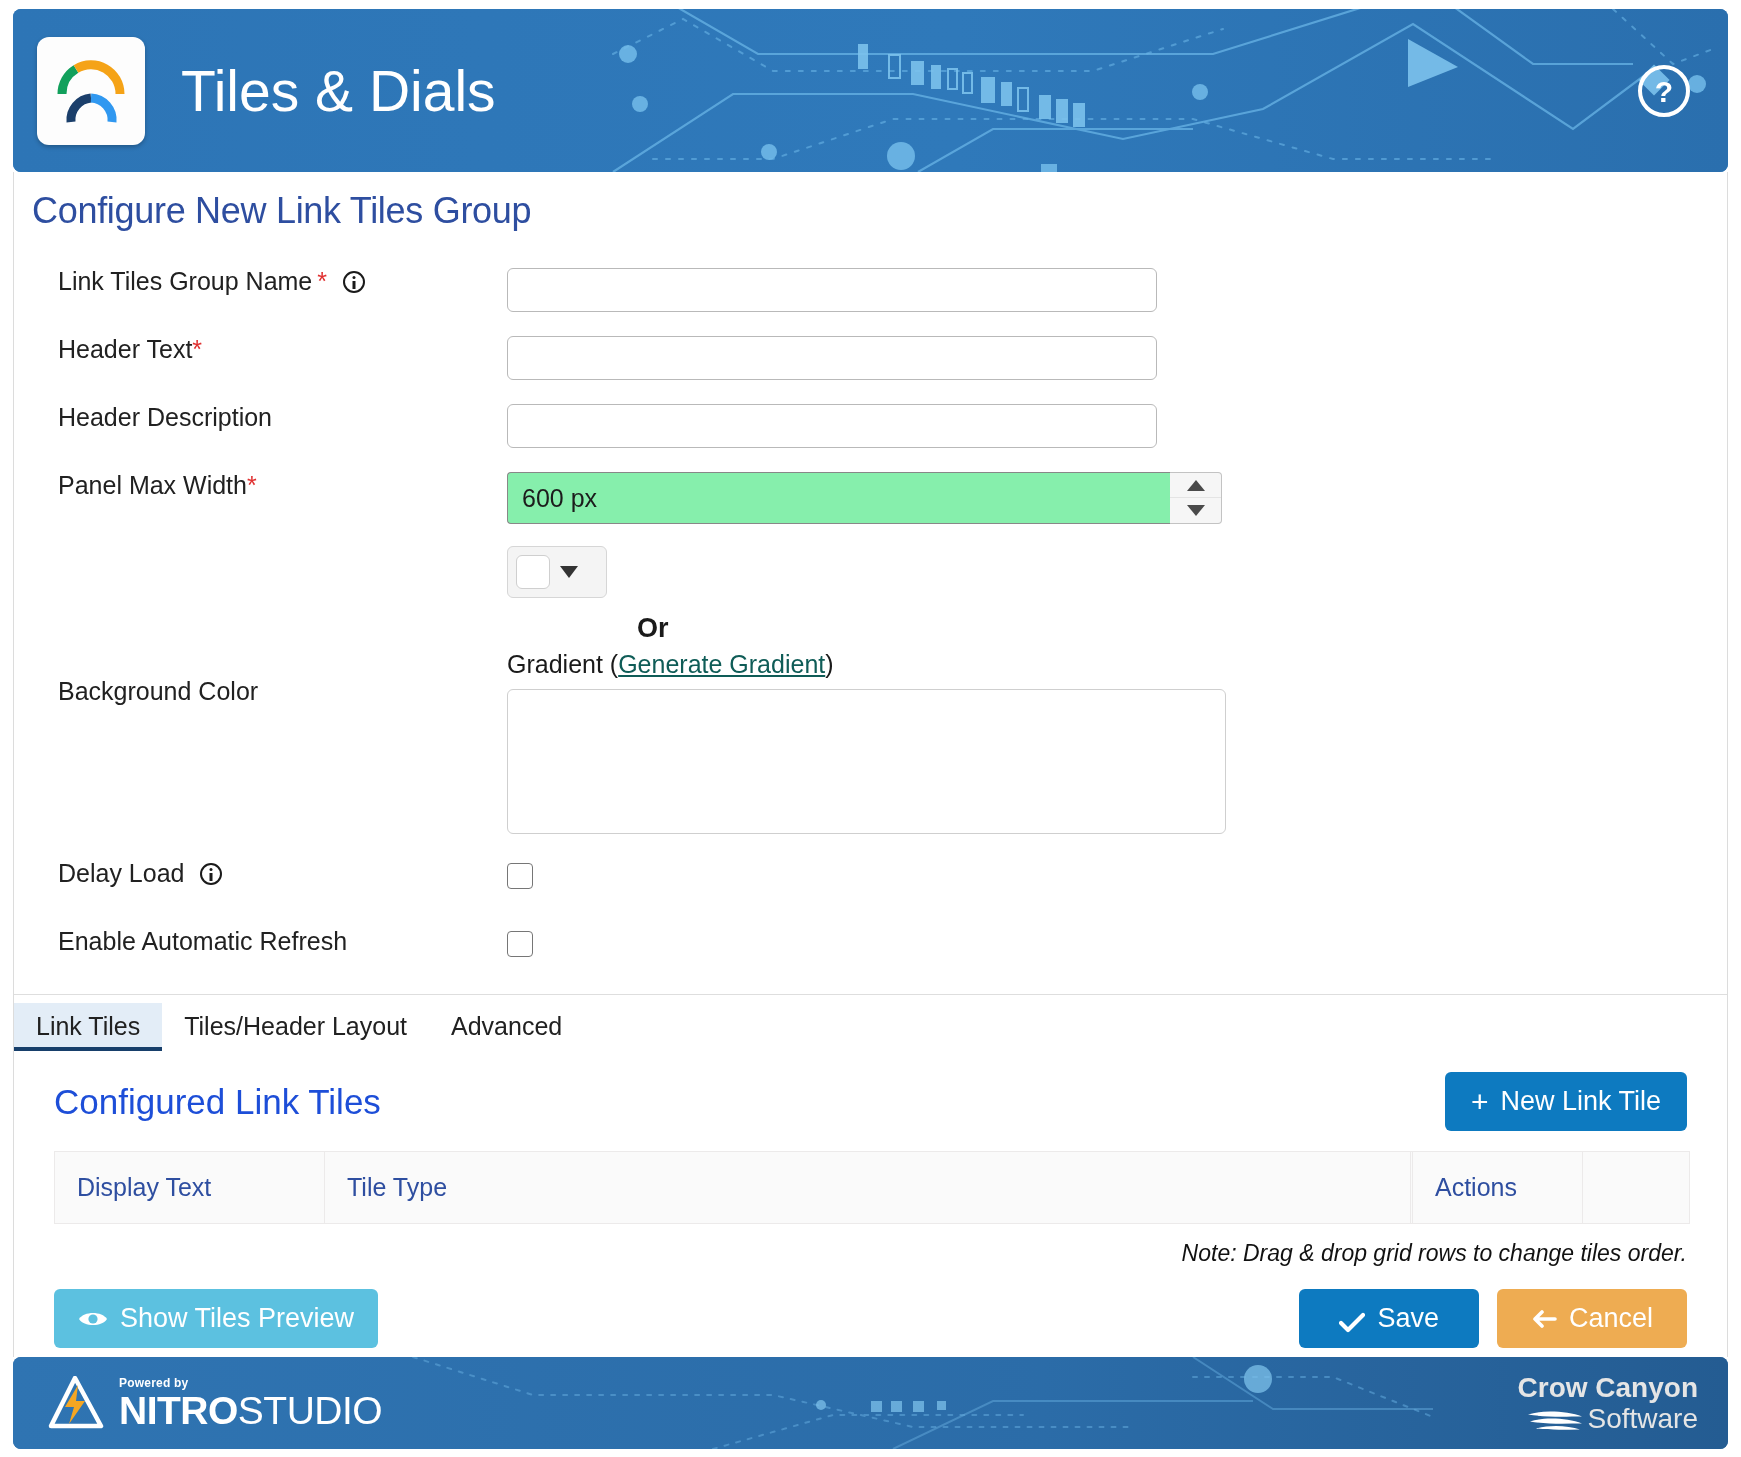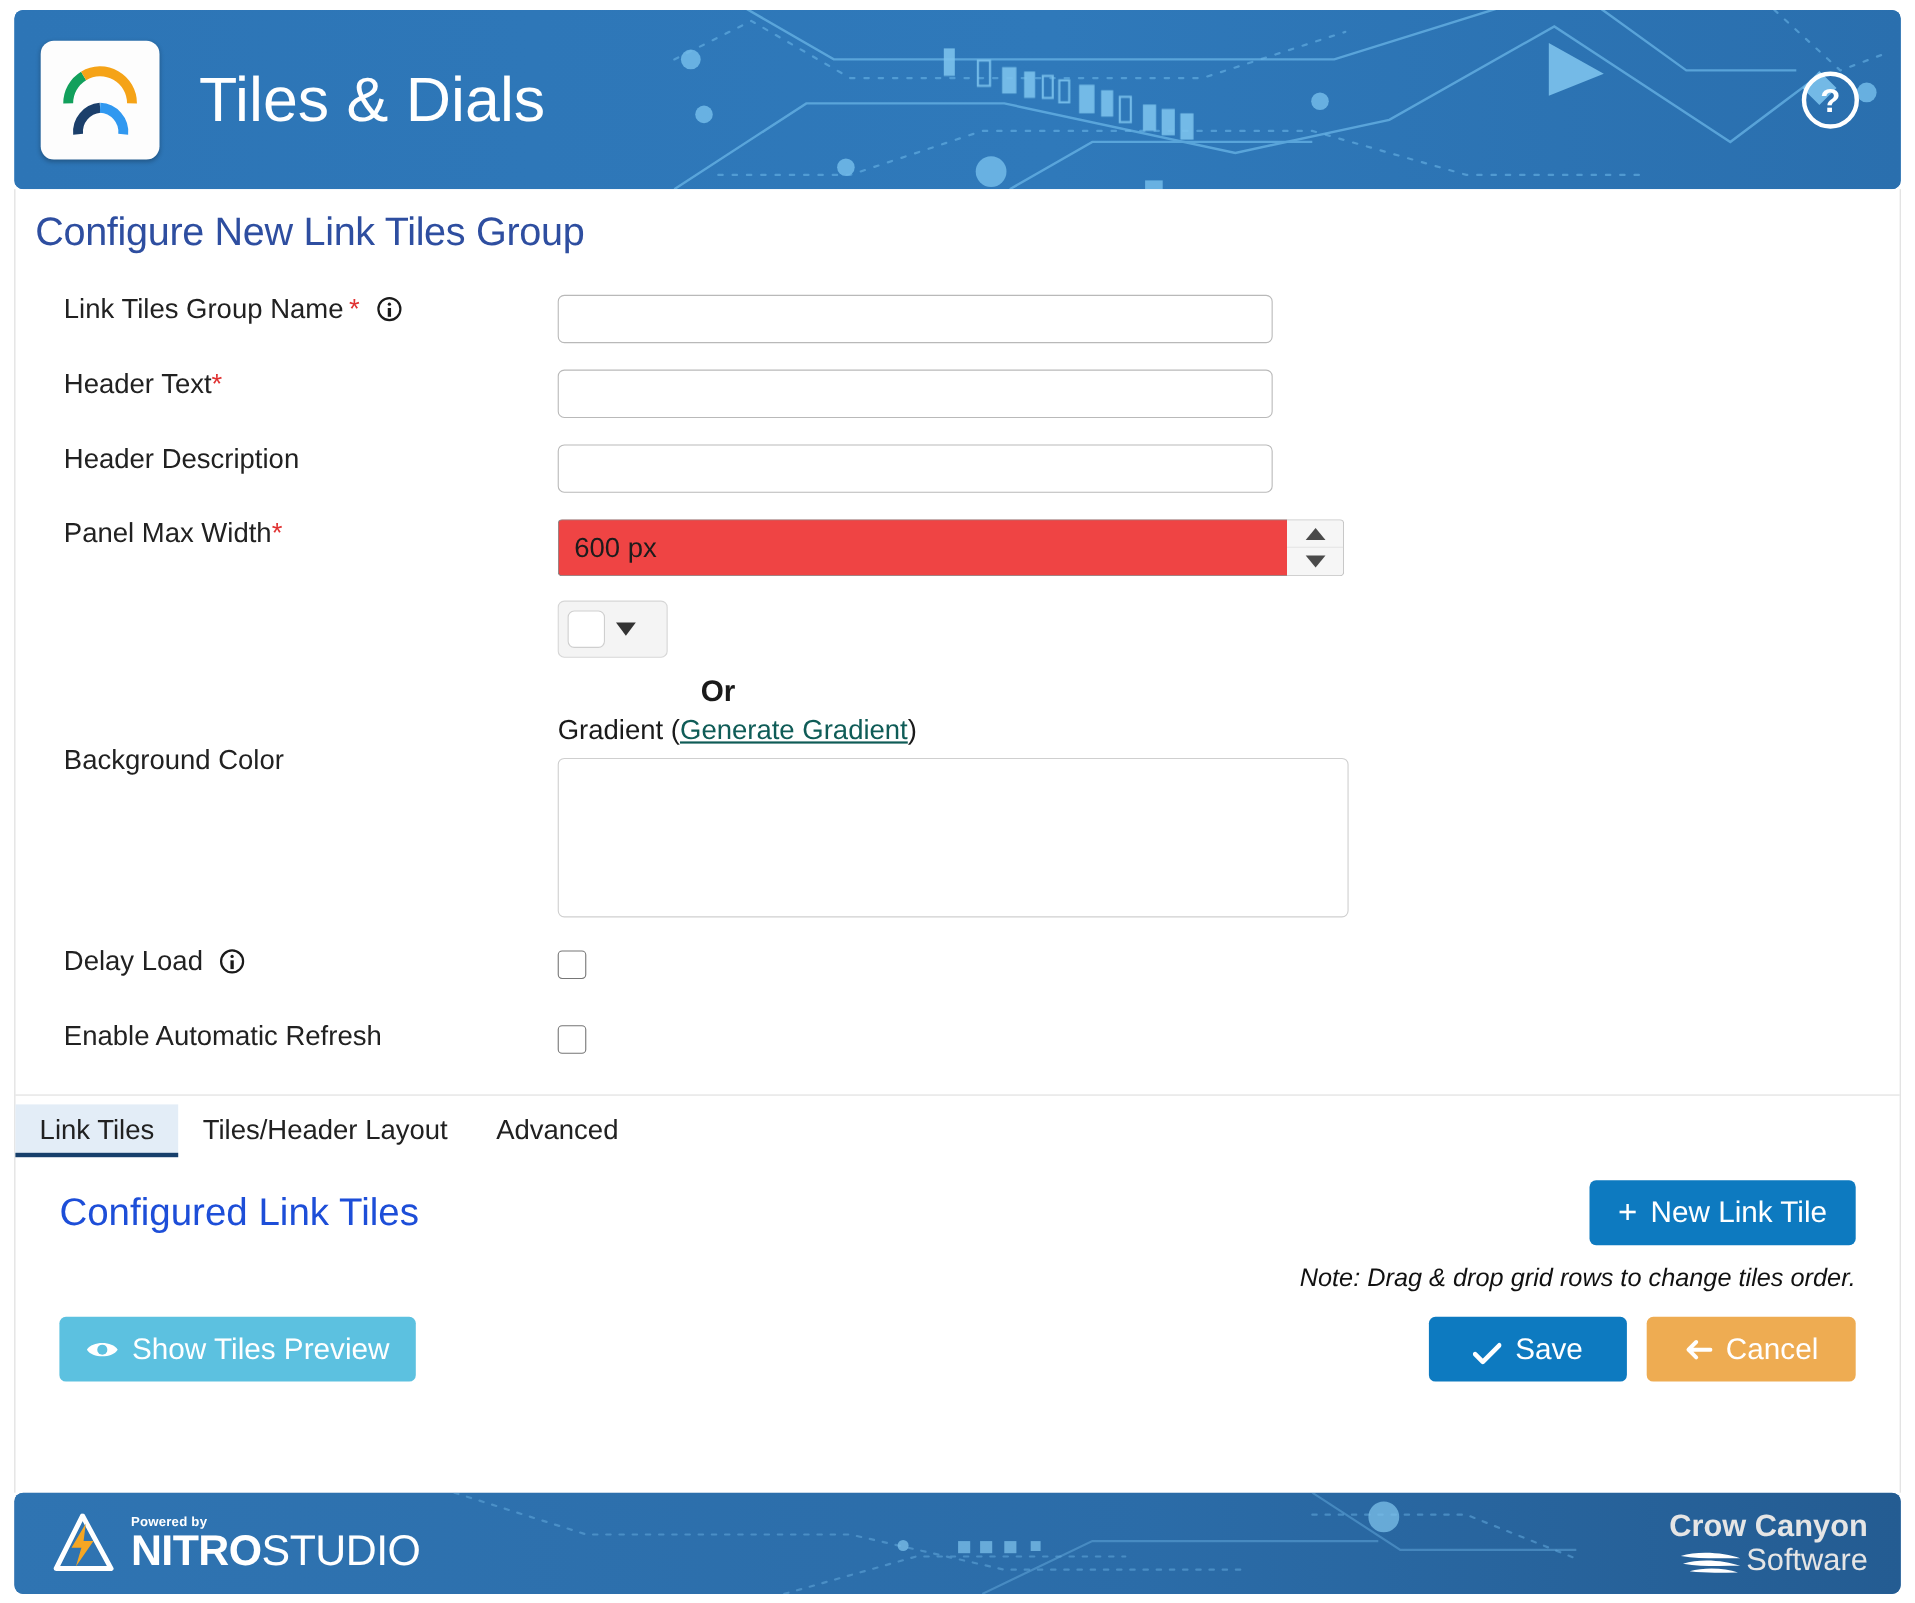--- a/index.html
+++ b/index.html
@@ -140,21 +140,21 @@
   .spin-input {
     width: 663px; height: 52px;
     border: 1px solid #888;
     border-right: none;
     border-radius: 4px 0 0 4px;
     font-size: 25px;
     padding: 0 14px;
     font-family: "Liberation Sans", sans-serif;
     color: #1c1c1c;
     outline: none;
-    background: #ef4444;
+    background: #86efac;
   }
   .spin-btns {
     width: 52px; height: 52px;
     border: 1px solid #c3c3c3;
     border-left: none;
     border-radius: 0 4px 4px 0;
     background: #f6f6f6;
     display: flex; flex-direction: column;
   }
   .spin-btn {
@@ -531,20 +531,39 @@
 
     <div class="tiles-panel">
       <div class="tiles-head">
         <div class="tiles-title">Configured Link Tiles</div>
         <button class="btn btn-new">
           <span style="font-size:30px;line-height:1;">+</span>
           <span>New Link Tile</span>
         </button>
       </div>
 
+      <table class="grid">
+        <colgroup>
+          <col style="width:270px">
+            <col style="width:1086px">
+            <col style="width:2px">
+            <col style="width:170px">
+            <col style="width:107px">
+        </colgroup>
+        <thead>
+          <tr>
+            <th>Display Text</th>
+            <th>Tile Type</th>
+            <th></th>
+            <th>Actions</th>
+            <th></th>
+          </tr>
+        </thead>
+        <tbody></tbody>
+      </table>
 
       <div class="note">Note: Drag &amp; drop grid rows to change tiles order.</div>
 
       <div class="actions-row">
         <button class="btn btn-preview">
           <svg width="30" height="20" viewBox="0 0 30 20">
             <path d="M1 10 C6 2, 24 2, 29 10 C24 18, 6 18, 1 10 Z" fill="#ffffff"></path>
             <circle cx="15" cy="10" r="4.6" fill="#5cc1e0"></circle>
           </svg>
           <span>Show Tiles Preview</span>

